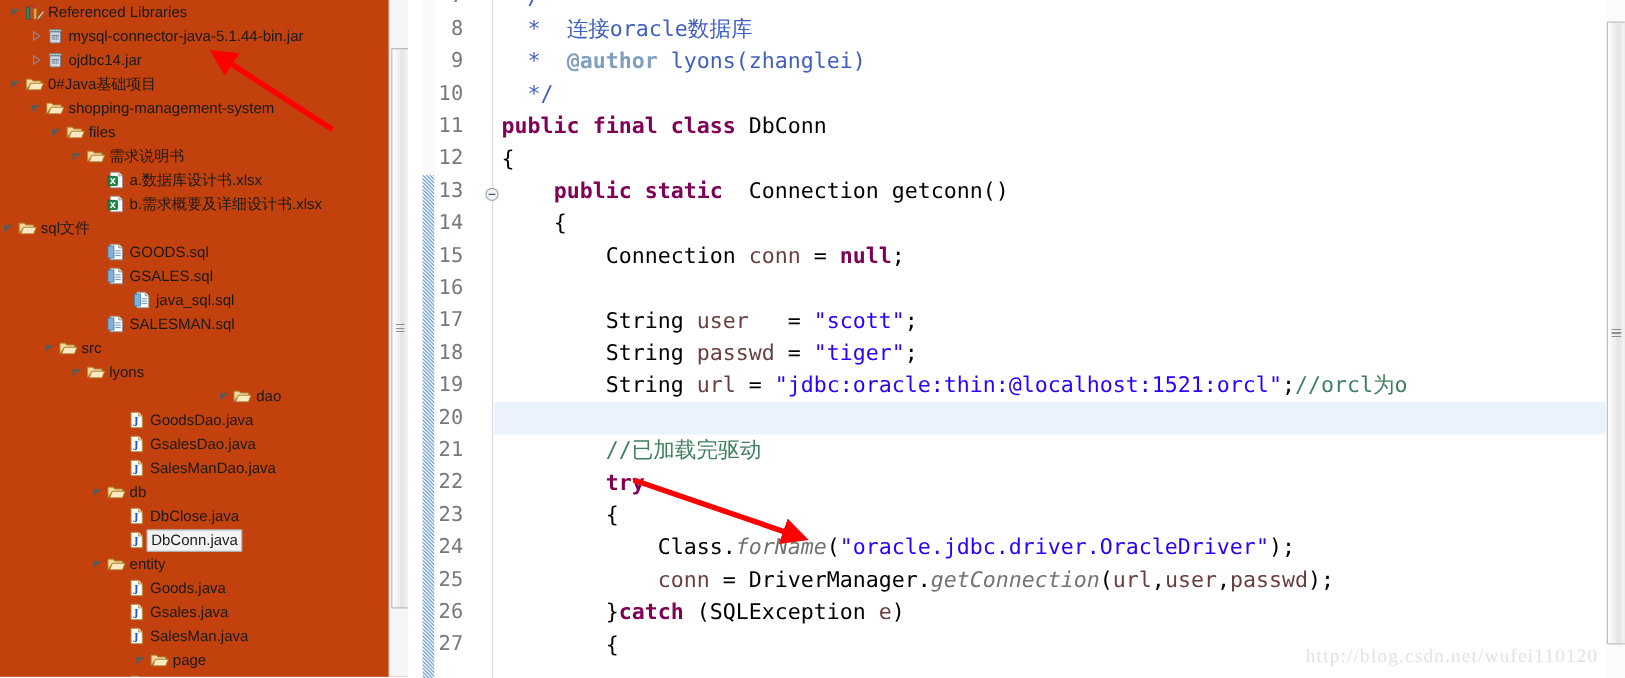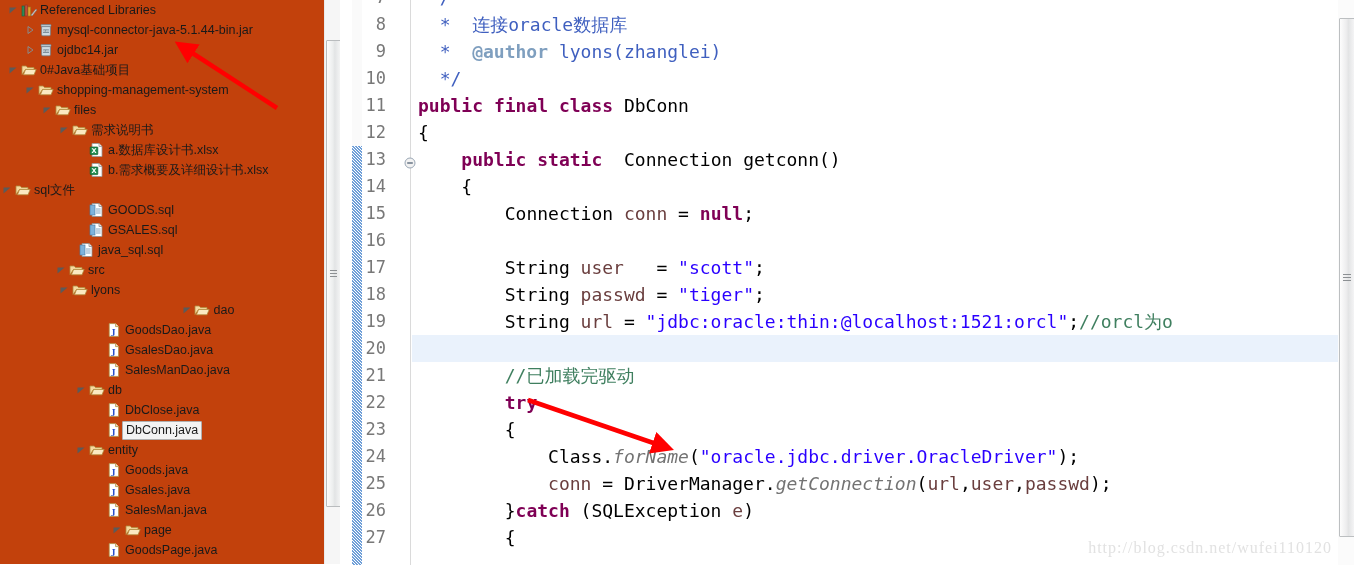--- a/index.html
+++ b/index.html
@@ -315,37 +315,53 @@
               <rect x="1" y="3" width="5" height="10" fill="#7fb2d9" stroke="#4a7ea8" stroke-width=".7"></rect>
               <g stroke="#4a7ea8" stroke-width=".7">
                 <line x1="7" y1="7" x2="11.6" y2="7"></line>
                 <line x1="7" y1="9" x2="11.6" y2="9"></line>
                 <line x1="7" y1="11" x2="11.6" y2="11"></line>
               </g>
             </svg>
           </span>
           <span class="lbl">GSALES.sql</span>
         </li>
-        <li class="node" style="padding-left: 64px;">
+        <li class="node" style="padding-left: 96px;">
           <span class="tw"></span>
           <span class="ico">
             <svg width="16" height="16" viewBox="0 0 16 16">
               <path d="M3 1.5 h7 l3 3 v10 h-10 z" fill="#ffffff" stroke="#8f8f8f" stroke-width=".8"></path>
               <path d="M10 1.5 v3 h3" fill="#e6e6e6" stroke="#8f8f8f" stroke-width=".8"></path>
               <rect x="1" y="3" width="5" height="10" fill="#7fb2d9" stroke="#4a7ea8" stroke-width=".7"></rect>
               <g stroke="#4a7ea8" stroke-width=".7">
                 <line x1="7" y1="7" x2="11.6" y2="7"></line>
                 <line x1="7" y1="9" x2="11.6" y2="9"></line>
                 <line x1="7" y1="11" x2="11.6" y2="11"></line>
               </g>
             </svg>
           </span>
           <span class="lbl">java_sql.sql</span>
         </li>
-        <li class="node" style="padding-left: 54px;">
+        <li class="node" style="padding-left: 74px;">
+          <span class="tw"></span>
+          <span class="ico">
+            <svg width="16" height="16" viewBox="0 0 16 16">
+              <path d="M3 1.5 h7 l3 3 v10 h-10 z" fill="#ffffff" stroke="#8f8f8f" stroke-width=".8"></path>
+              <path d="M10 1.5 v3 h3" fill="#e6e6e6" stroke="#8f8f8f" stroke-width=".8"></path>
+              <rect x="1" y="3" width="5" height="10" fill="#7fb2d9" stroke="#4a7ea8" stroke-width=".7"></rect>
+              <g stroke="#4a7ea8" stroke-width=".7">
+                <line x1="7" y1="7" x2="11.6" y2="7"></line>
+                <line x1="7" y1="9" x2="11.6" y2="9"></line>
+                <line x1="7" y1="11" x2="11.6" y2="11"></line>
+              </g>
+            </svg>
+          </span>
+          <span class="lbl">SALESMAN.sql</span>
+        </li>
+        <li class="node" style="padding-left: 34px;">
           <span class="tw">
             <svg width="10" height="10" viewBox="0 0 10 10">
               <path d="M1.5 2.5 L8.5 2.5 L1.5 8.5 z" fill="#5b5b5b"></path>
             </svg>
           </span>
           <span class="ico">
             <svg width="16" height="16" viewBox="0 0 16 16">
               <path d="M1 12.5 V4 h4.2 l1.3 1.5 H13 v2 H4.6 z" fill="#f6d9a0" stroke="#b08c3c" stroke-width=".8" stroke-linejoin="round"></path>
               <path d="M2.4 12.8 L4.6 7.4 H15.2 L13 12.8 z" fill="#fbe9c2" stroke="#b08c3c" stroke-width=".8" stroke-linejoin="round"></path>
             </svg>

